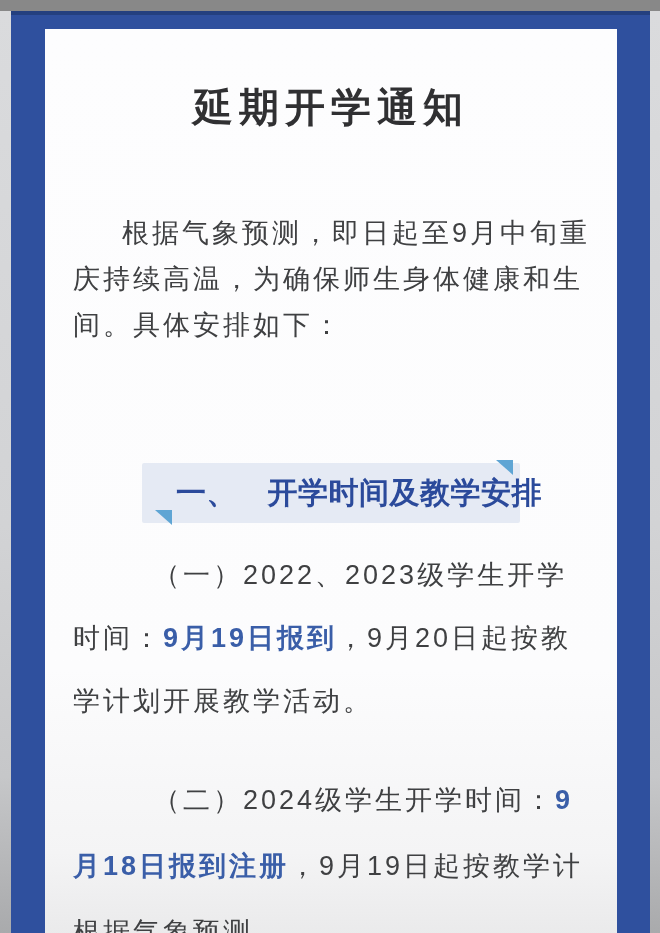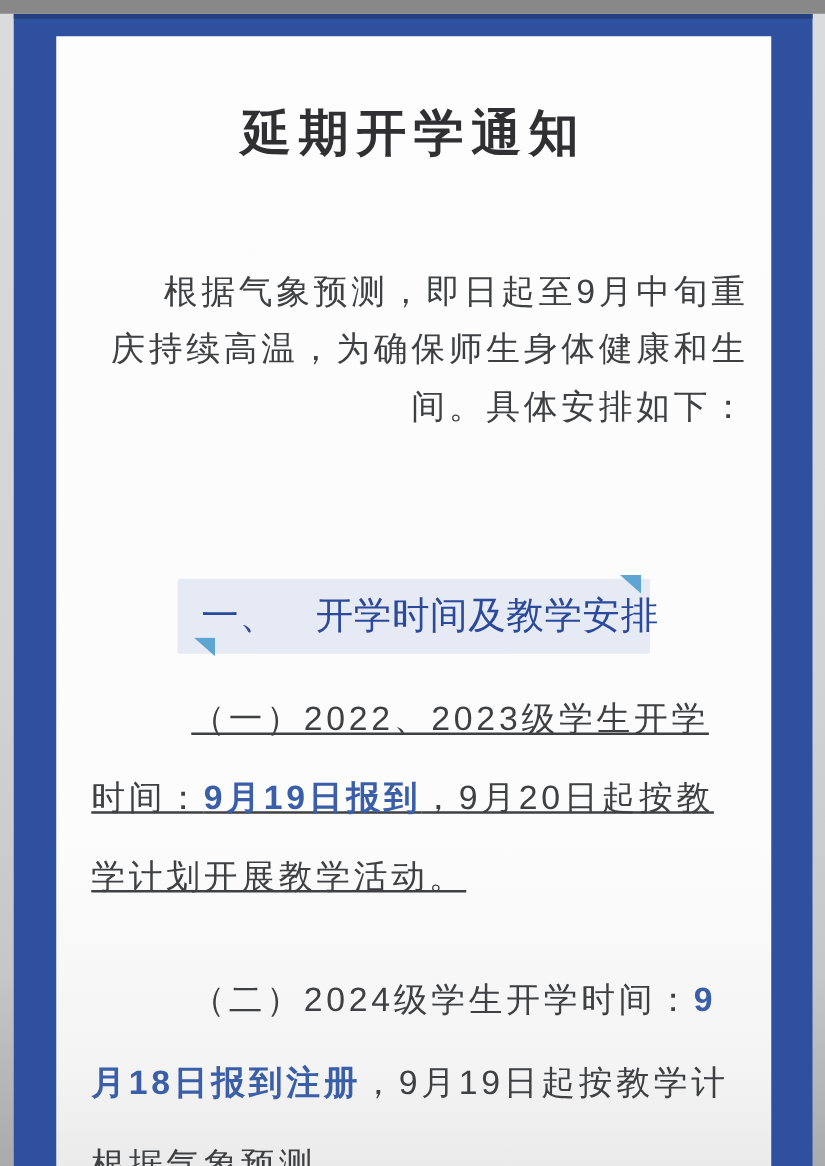--- a/index.html
+++ b/index.html
@@ -40,48 +40,48 @@
   }
 
   .textblock {
     position: absolute;
     left: 73px;
     width: 526px;
     font-size: 27px;
     color: var(--body_text, #3F4042);
     letter-spacing: 3px;
   }
-  .intro   { top: 199px; text-align: right; }
+  .intro   { top: 199px; }
   .intro .tline { line-height: 46px; white-space: nowrap; }
   .intro .tline.indent { text-indent: 49px; }
 
-  .para-1 { top: 533px; text-decoration: underline; }
+  .para-1 { top: 533px; }
   .para-1 .tline { line-height: 63px; white-space: nowrap; }
   .para-2 { top: 756px; }
   .para-2 .tline { line-height: 66px; white-space: nowrap; }
   .para-1 .tline.indent, .para-2 .tline.indent { text-indent: 80px; }
 
   .hl {
     color: var(--highlight_blue, #3A5EA8);
     font-weight: 700;
   }
 
   .heading-box {
     position: absolute;
     top: 452px; left: 142px;
     width: 378px; height: 60px;
     background: var(--heading_bg, #E5EAF4);
     border-radius: 2px;
   }
   .heading-text {
     display: block;
-    padding-left: 19px;
+    padding-left: 34px;
     line-height: 60px;
     font-size: 30px;
-    font-weight: 400;
+    font-weight: 700;
     letter-spacing: 0.5px;
     white-space: nowrap;
     color: var(--heading_text, #2B4A9B);
   }
   .corner-accent {
     position: absolute;
     width: 17px; height: 15px;
     background: var(--accent_triangle, #5FA5D4);
     clip-path: polygon(0 0, 100% 0, 100% 100%);
   }

